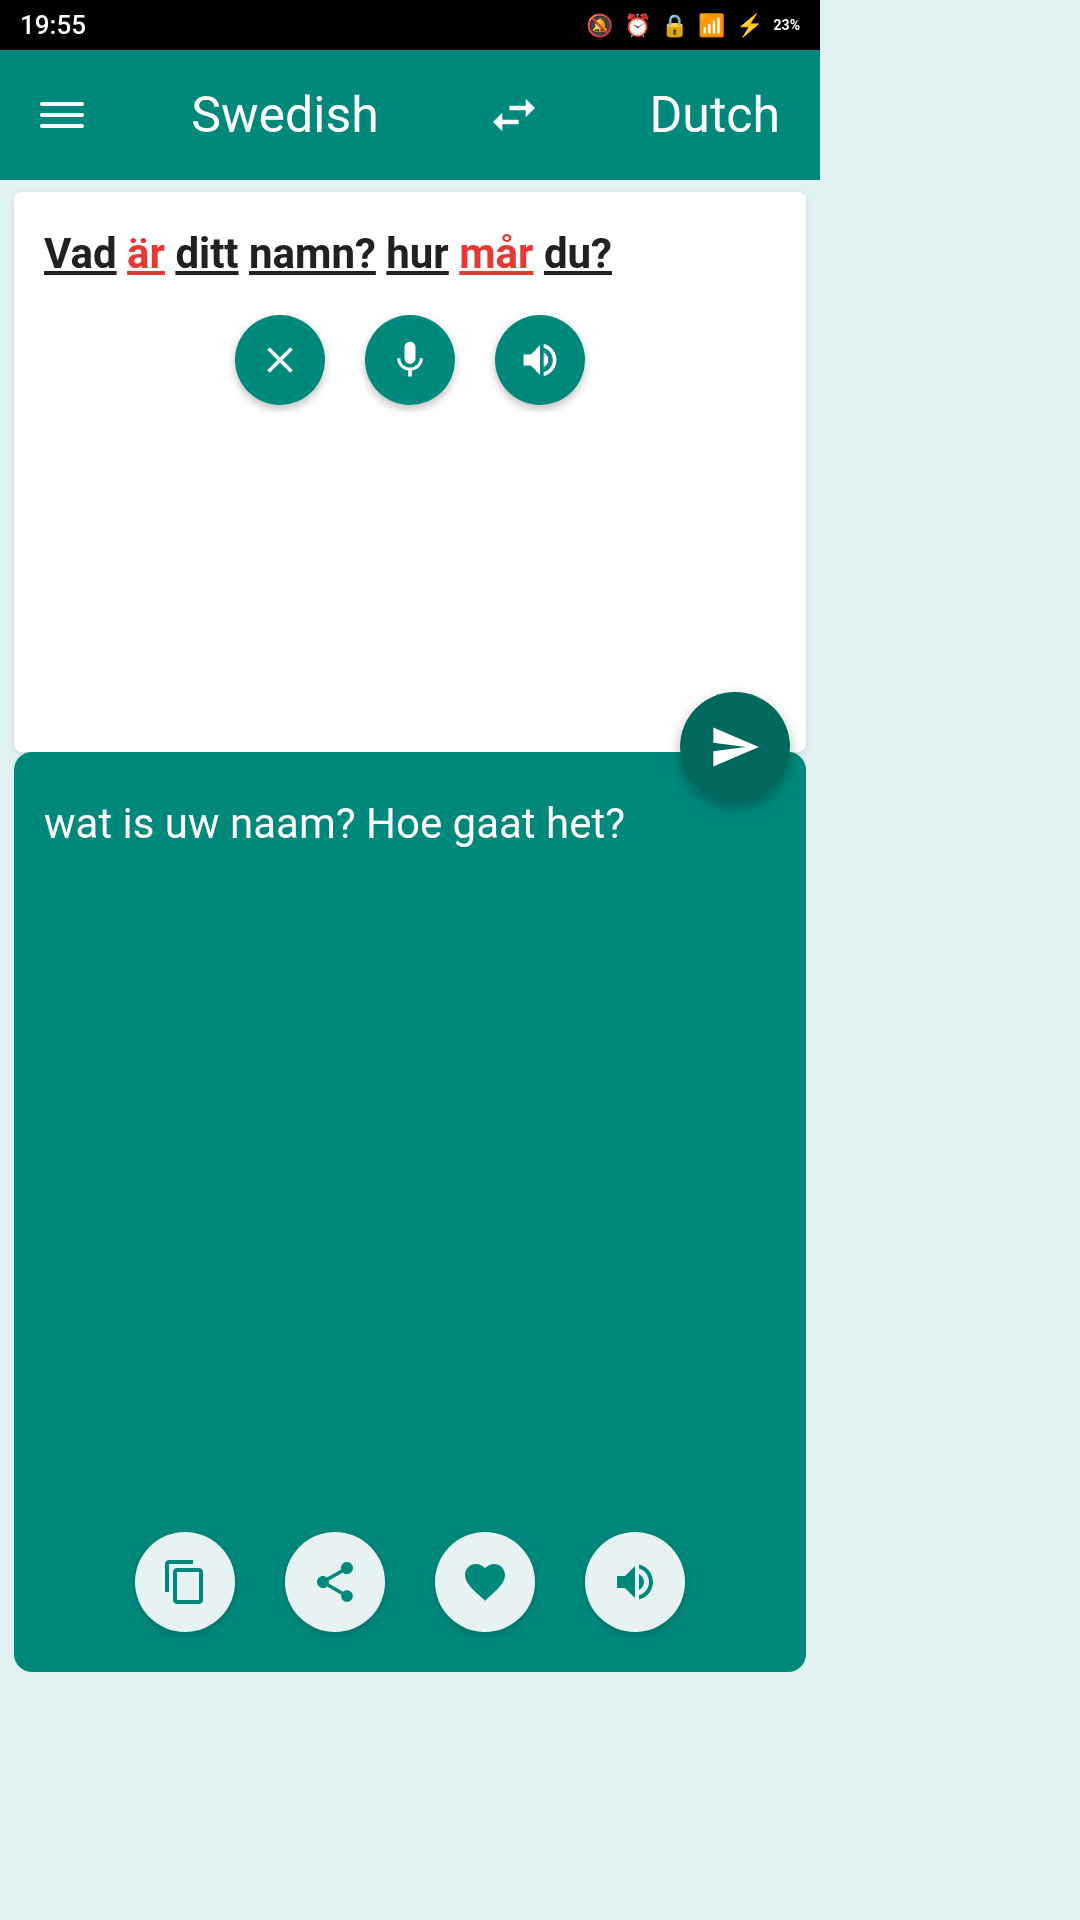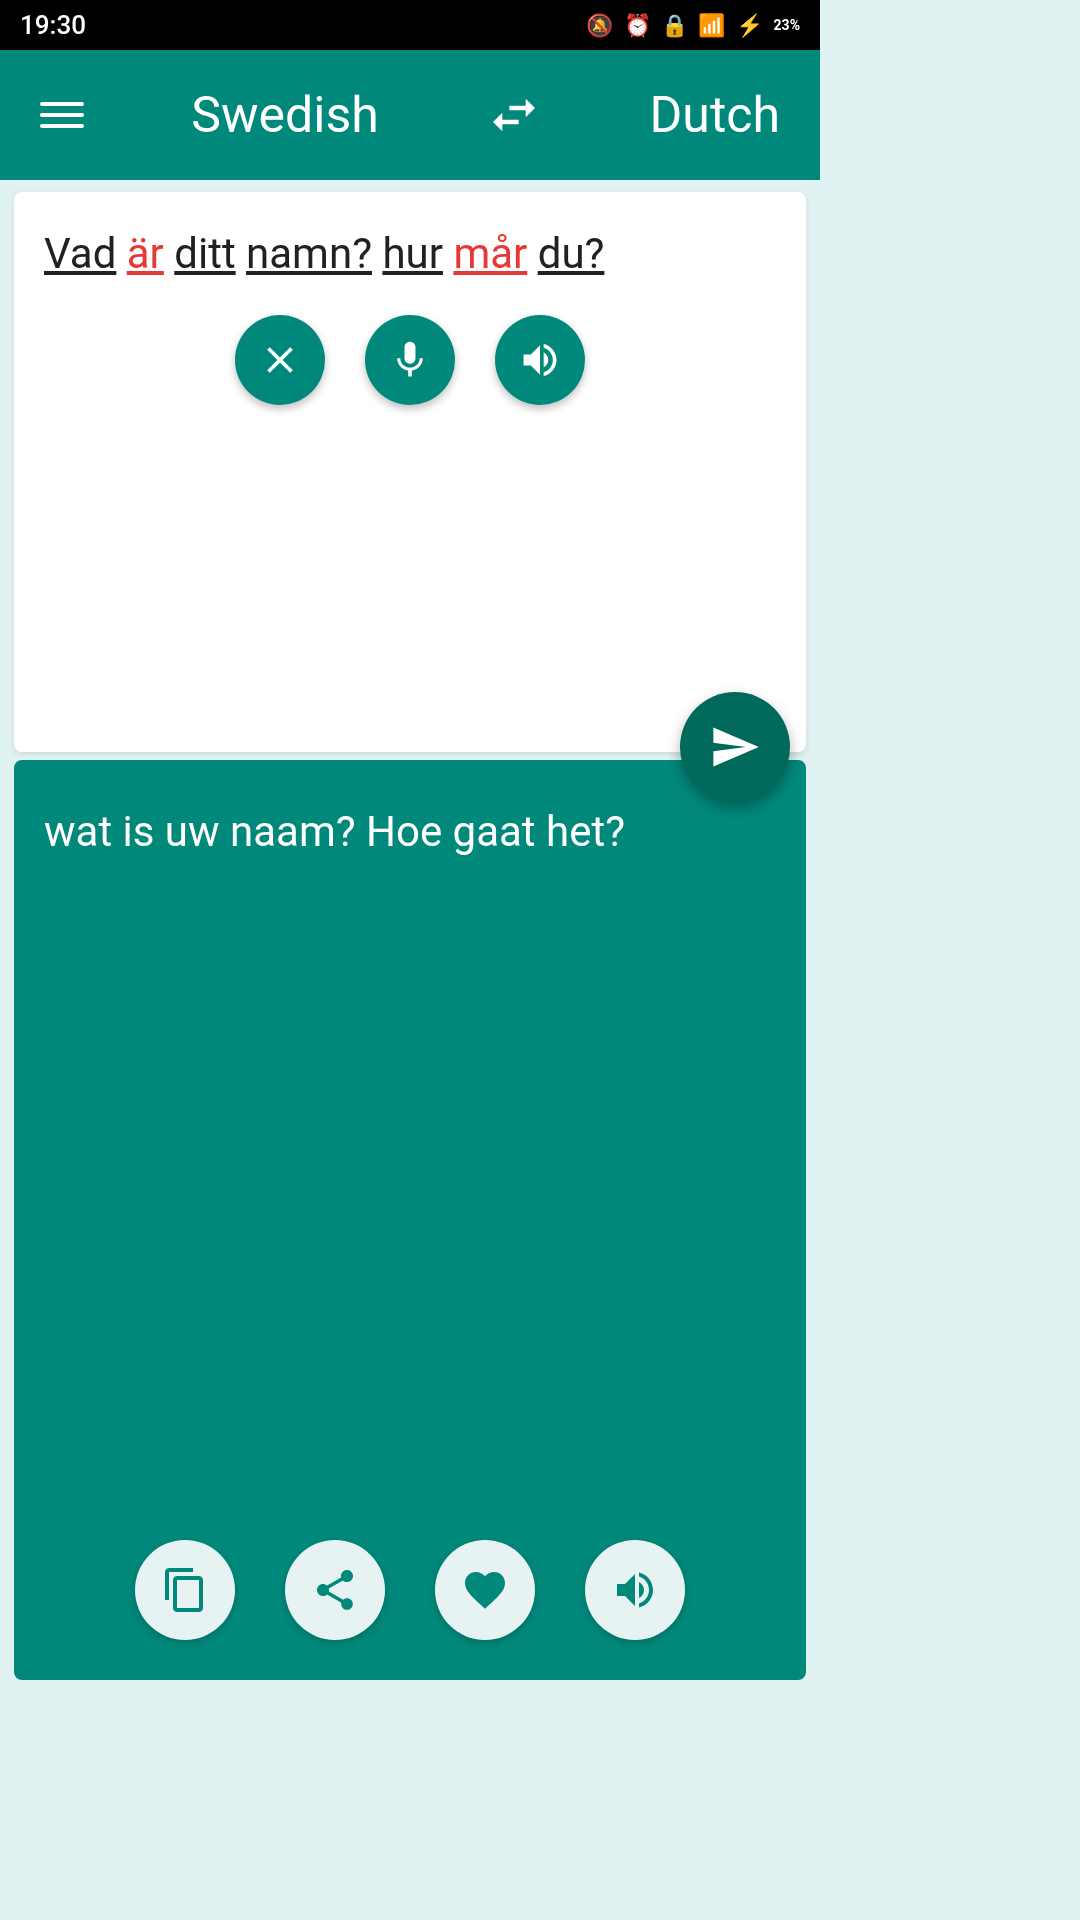--- a/index.html
+++ b/index.html
@@ -81,20 +81,21 @@
 
     
     .input-section {
       background: #fff;
       margin: 12px 14px 0 14px;
       border-radius: 8px;
       padding: 30px 30px 20px 30px;
       min-height: 560px;
       position: relative;
       box-shadow: 0 2px 6px rgba(0,0,0,0.1);
+      font-weight: bold;
     }
 
     .source-text {
       font-size: 42px;
       line-height: 1.5;
       color: #212121;
     }
 
     .word {
       text-decoration: underline;
@@ -157,22 +158,22 @@
     }
     .send-btn svg {
       fill: #fff;
       width: 52px;
       height: 52px;
     }
 
     
     .translation-section {
       background: #00897b;
-      margin: 8px 14px 14px 14px;
-      border-radius: 8px;
+      margin: 0 14px 14px 14px;
+      border-radius: 18px;
       padding: 40px 30px 30px 30px;
       min-height: 920px;
       position: relative;
     }
 
     .translated-text {
       font-size: 42px;
       color: #fff;
       line-height: 1.5;
     }
@@ -205,21 +206,21 @@
     .trans-btn svg {
       fill: #00897b;
       width: 48px;
       height: 48px;
     }
   </style>
 </head>
 <body>
 
 <div class="status-bar">
-  <span>19:30</span>
+  <span>19:55</span>
   <div class="status-right">
     <span class="status-icon">🔕</span>
     <span class="status-icon">⏰</span>
     <span class="status-icon">🔒</span>
     <span class="status-icon">📶</span>
     <span class="status-icon">⚡</span>
     <span class="battery-text">23%</span>
   </div>
 </div>
 

